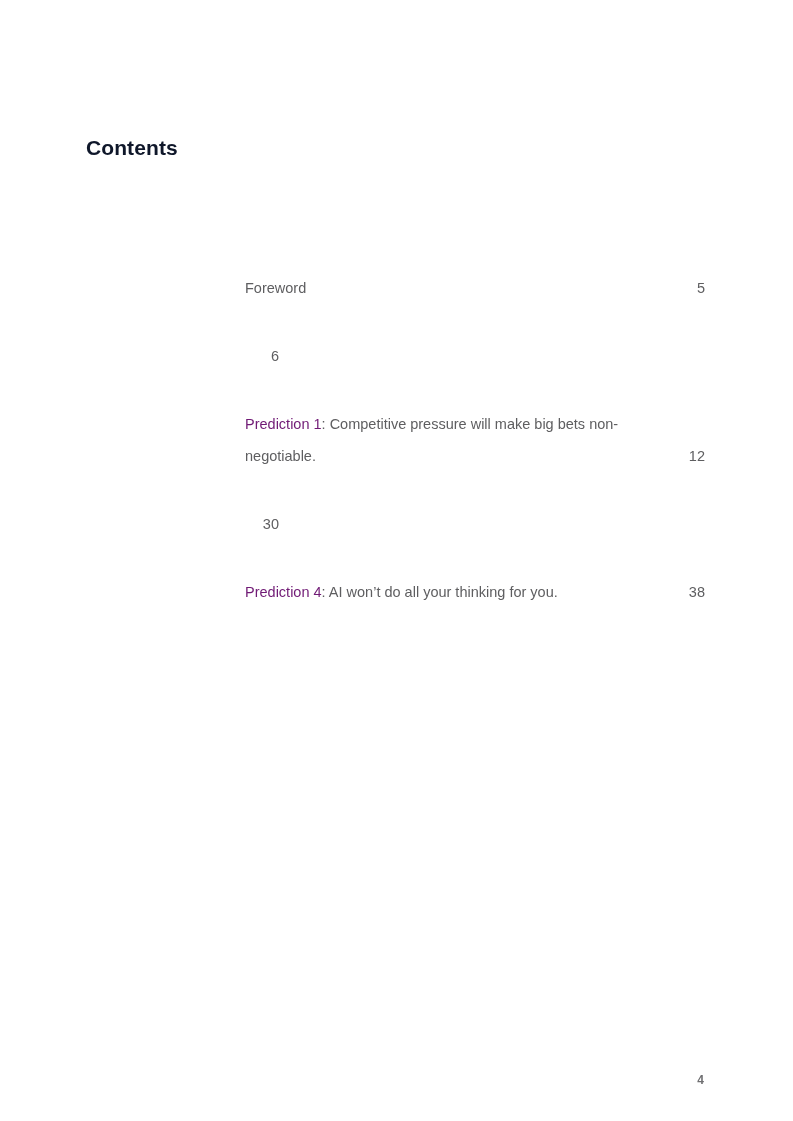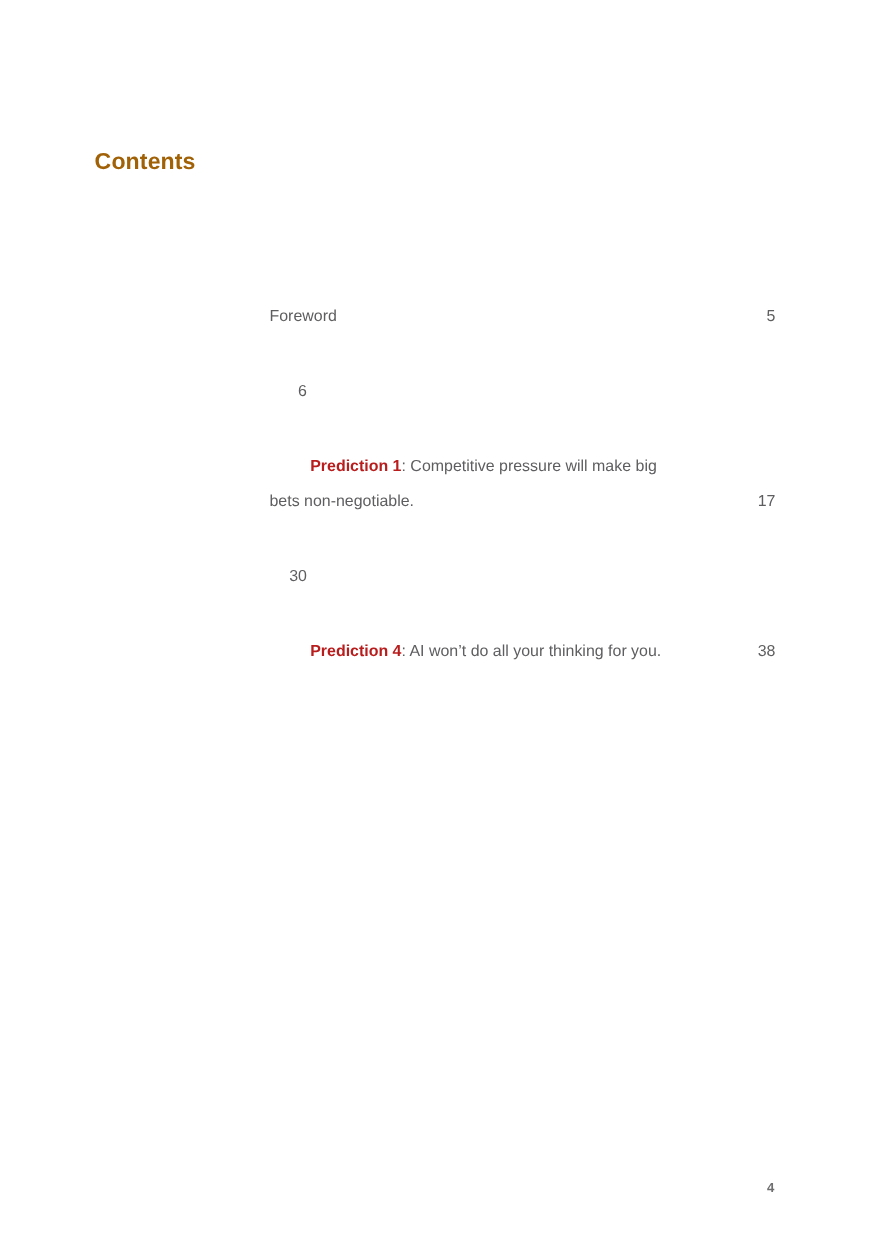--- a/index.html
+++ b/index.html
@@ -19,21 +19,21 @@
     position: relative;
     width: 793px;
     height: 1121px;
   }
   .page-title {
     position: absolute;
     left: 86px;
     top: 136px;
     font-size: 21px;
     font-weight: 600;
-    color: #a16207;
+    color: #0f172a;
     letter-spacing: 0.1px;
   }
   .toc {
     position: absolute;
     left: 245px;
     top: 272px;
     width: 460px;
   }
   .toc-entry {
     display: flex;
@@ -44,23 +44,22 @@
   }
   .toc-entry:last-child {
     margin-bottom: 0;
   }
   .toc-label {
     font-size: 14.5px;
     color: #5e5e60;
     max-width: 410px;
   }
   .toc-label b {
-    font-weight: 700;
-    color: #b91c1c;
-    margin-left: 37px;
+    font-weight: 400;
+    color: #701a75;
   }
   .toc-page {
     font-size: 14.5px;
     color: #5e5e60;
     text-align: right;
     min-width: 22px;
     flex: 0 0 auto;
     margin-left: 12px;
   }
   
@@ -92,21 +91,21 @@
       <div class="toc-label"><span>Foreword</span></div>
       <div class="toc-page">5</div>
     </div>
 
     <div class="toc-entry">
       <div class="toc-page">6</div>
     </div>
 
     <div class="toc-entry two-line">
       <div class="toc-label"><b>Prediction 1</b><span>: Competitive pressure will make big bets non-negotiable.</span></div>
-      <div class="toc-page">17</div>
+      <div class="toc-page">12</div>
     </div>
 
 
     <div class="toc-entry">
       <div class="toc-page">30</div>
     </div>
 
     <div class="toc-entry">
       <div class="toc-label"><b>Prediction 4</b><span>: AI won’t do all your thinking for you.</span></div>
       <div class="toc-page">38</div>

